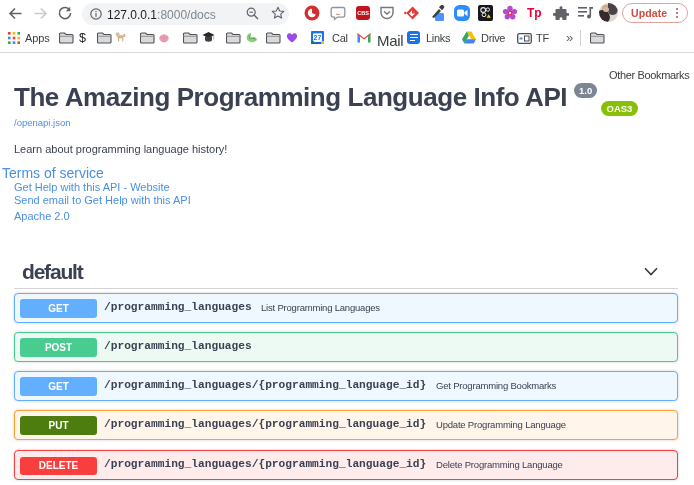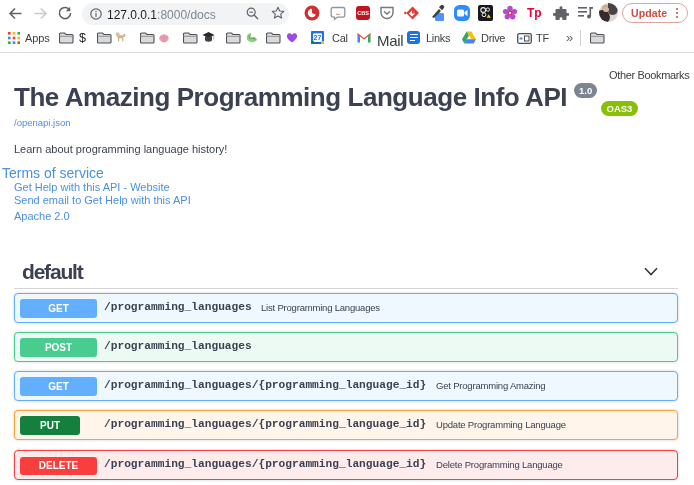--- a/index.html
+++ b/index.html
@@ -281,24 +281,24 @@
   <div class="abs" style="left:104px;top:301px;font-size:11.2px;font-weight:bold;font-family:'Liberation Mono',monospace;color:#3b4151;">/programming_languages</div>
   <div class="abs" style="left:261px;top:301.5px;font-size:9.5px;letter-spacing:-0.2px;color:#3b4151;">List Programming Languages</div>
 
   <div class="abs" style="left:14px;top:332px;width:664px;height:30px;border:1px solid #49cc90;border-radius:4px;background:#edfaf4;box-shadow:0 0 3px rgba(0,0,0,.19);"></div>
   <div class="abs" style="left:20px;top:338px;width:77px;height:19px;border-radius:3px;background:#49cc90;color:#fff;font-size:10px;font-weight:bold;text-align:center;line-height:19px;">POST</div>
   <div class="abs" style="left:104px;top:340px;font-size:11.2px;font-weight:bold;font-family:'Liberation Mono',monospace;color:#3b4151;">/programming_languages</div>
 
   <div class="abs" style="left:14px;top:371px;width:664px;height:30px;border:1px solid #61affe;border-radius:4px;background:#eff7ff;box-shadow:0 0 3px rgba(0,0,0,.19);"></div>
   <div class="abs" style="left:20px;top:377px;width:77px;height:19px;border-radius:3px;background:#61affe;color:#fff;font-size:10px;font-weight:bold;text-align:center;line-height:19px;">GET</div>
   <div class="abs" style="left:104px;top:379px;font-size:11.2px;font-weight:bold;font-family:'Liberation Mono',monospace;color:#3b4151;">/programming_languages/{programming_language_id}</div>
-  <div class="abs" style="left:436px;top:379.5px;font-size:9.5px;letter-spacing:-0.2px;color:#3b4151;">Get Programming Amazing</div>
+  <div class="abs" style="left:436px;top:379.5px;font-size:9.5px;letter-spacing:-0.2px;color:#3b4151;">Get Programming Bookmarks</div>
 
   <div class="abs" style="left:14px;top:410px;width:664px;height:30px;border:1px solid #fca130;border-radius:4px;background:#fff5ea;box-shadow:0 0 3px rgba(0,0,0,.19);"></div>
-  <div class="abs" style="left:20px;top:416px;width:60px;height:19px;border-radius:3px;background:#15803d;color:#fff;font-size:10px;font-weight:bold;text-align:center;line-height:19px;">PUT</div>
+  <div class="abs" style="left:20px;top:416px;width:77px;height:19px;border-radius:3px;background:#4d7c0f;color:#fff;font-size:10px;font-weight:bold;text-align:center;line-height:19px;">PUT</div>
   <div class="abs" style="left:104px;top:418px;font-size:11.2px;font-weight:bold;font-family:'Liberation Mono',monospace;color:#3b4151;">/programming_languages/{programming_language_id}</div>
   <div class="abs" style="left:436px;top:418.5px;font-size:9.5px;letter-spacing:-0.2px;color:#3b4151;">Update Programming Language</div>
 
   <div class="abs" style="left:14px;top:450px;width:664px;height:30px;border:1px solid #f93e3e;border-radius:4px;background:#feebeb;box-shadow:0 0 3px rgba(0,0,0,.19);"></div>
   <div class="abs" style="left:20px;top:456.5px;width:77px;height:18px;border-radius:3px;background:#f93e3e;color:#fff;font-size:10px;font-weight:bold;text-align:center;line-height:18px;">DELETE</div>
   <div class="abs" style="left:104px;top:458px;font-size:11.2px;font-weight:bold;font-family:'Liberation Mono',monospace;color:#3b4151;">/programming_languages/{programming_language_id}</div>
   <div class="abs" style="left:436px;top:458.5px;font-size:9.5px;letter-spacing:-0.2px;color:#3b4151;">Delete Programming Language</div>
 
 </div>
 

